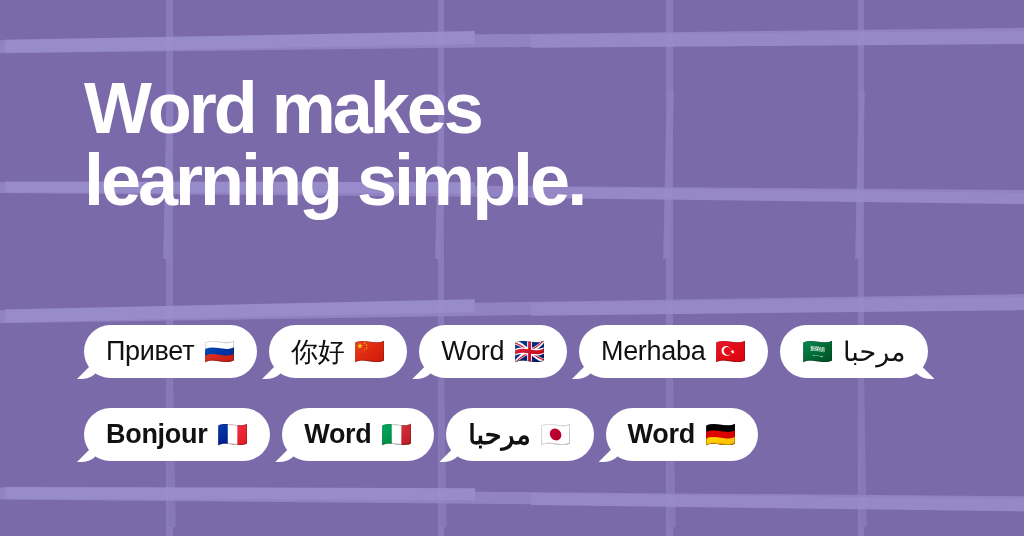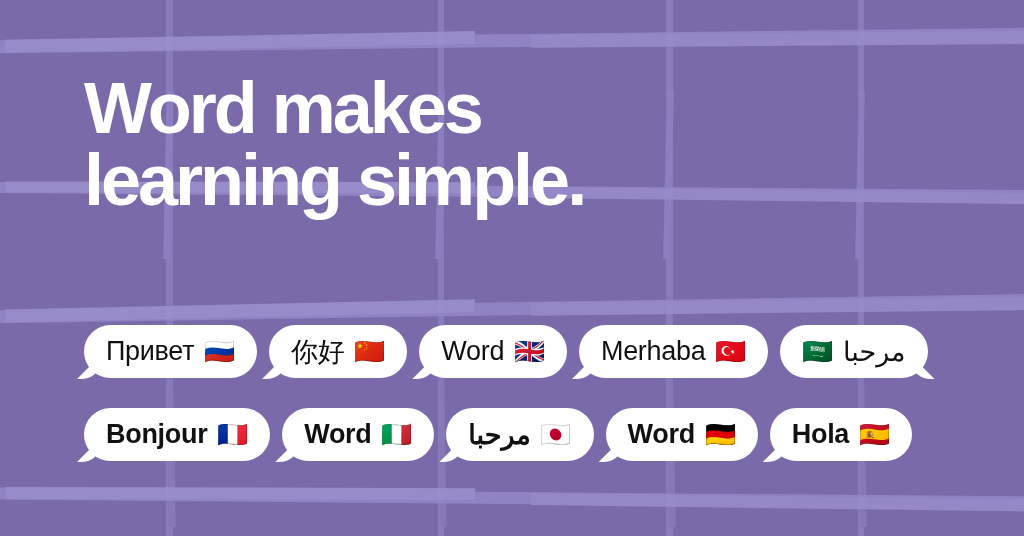--- a/index.html
+++ b/index.html
@@ -211,20 +211,16 @@
         <span class="flag">🇮🇹</span>
       </div>
       <div class="bubble">
         <span class="label">مرحبا</span>
         <span class="flag">🇯🇵</span>
       </div>
       <div class="bubble">
         <span class="label">Word</span>
         <span class="flag">🇩🇪</span>
       </div>
-      <div class="bubble">
-        <span class="label">Hola</span>
-        <span class="flag">🇪🇸</span>
-      </div>
     </div>
 
   </div>
 </div>
 
 </body></html>

